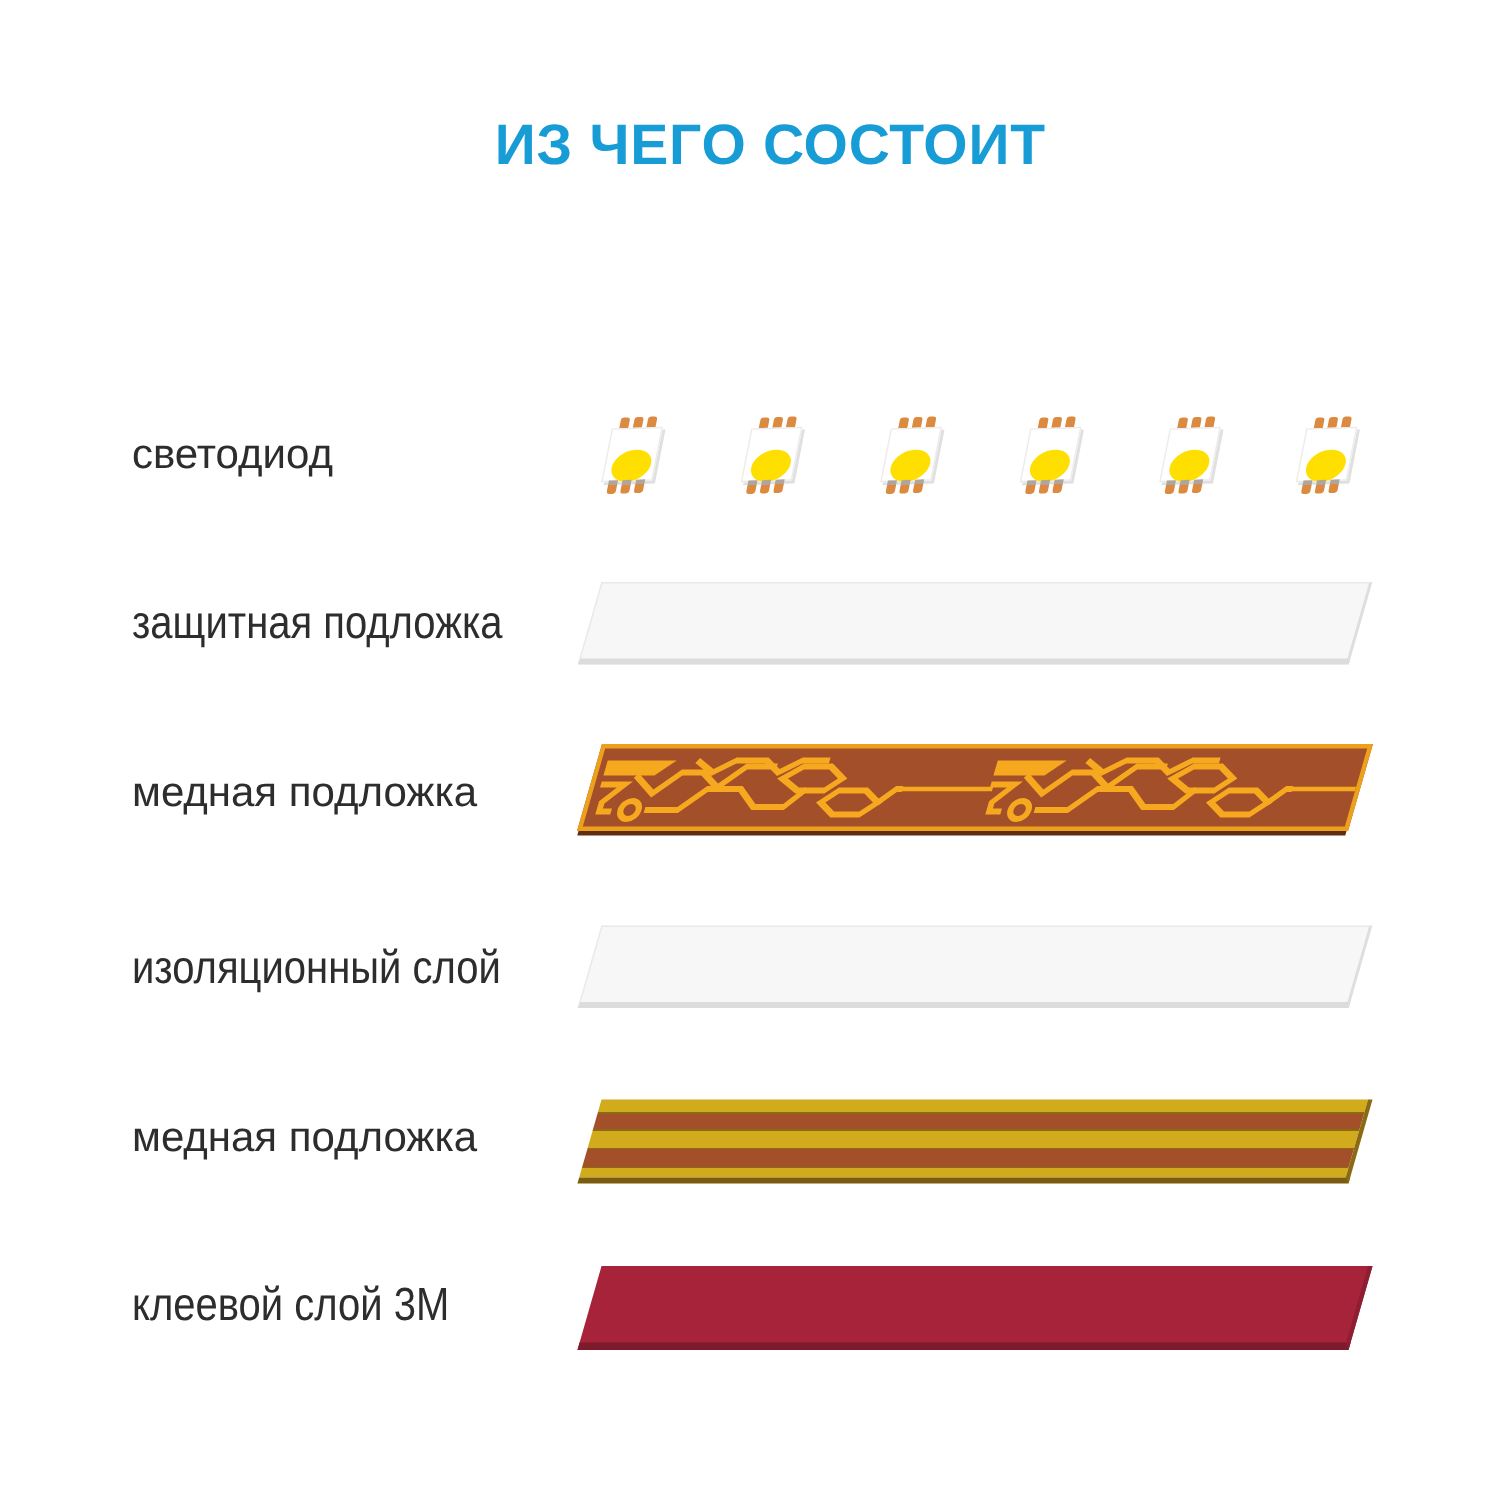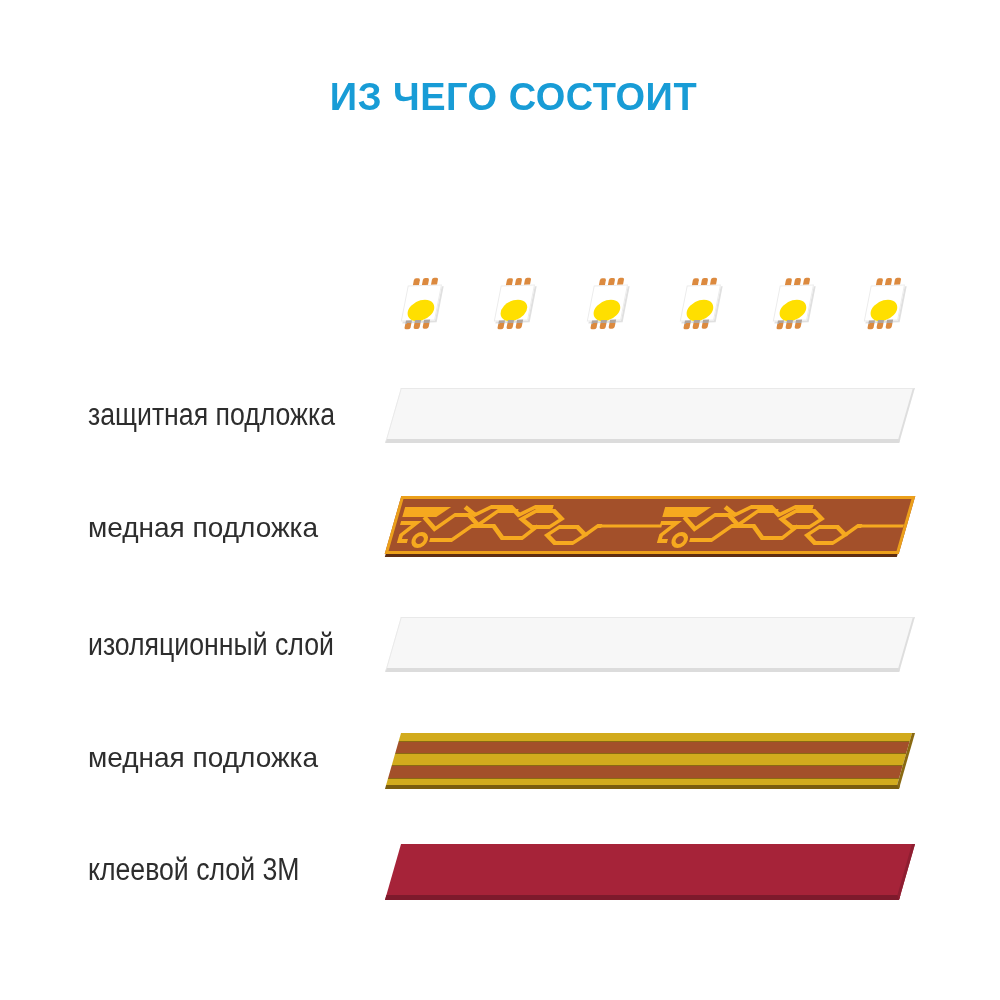--- a/index.html
+++ b/index.html
@@ -65,20 +65,21 @@
 </style>
 </head>
 <body>
 
 <div class="canvas">
 
   <h1 class="title">
     <span>ИЗ ЧЕГО СОСТОИТ</span>
   </h1>
 
+  <div class="label" style="top:285px">светодиод</div>
   <div class="label cond" style="top:397px">защитная подложка</div>
   <div class="label" style="top:510px">медная подложка</div>
   <div class="label cond" style="top:627px">изоляционный слой</div>
   <div class="label" style="top:740px">медная подложка</div>
   <div class="label cond" style="top:852px">клеевой слой 3М</div>
 
   <div class="chip c1">
     <i class="pin t p1"></i>
       <i class="pin t p2"></i>
       <i class="pin t p3"></i>

